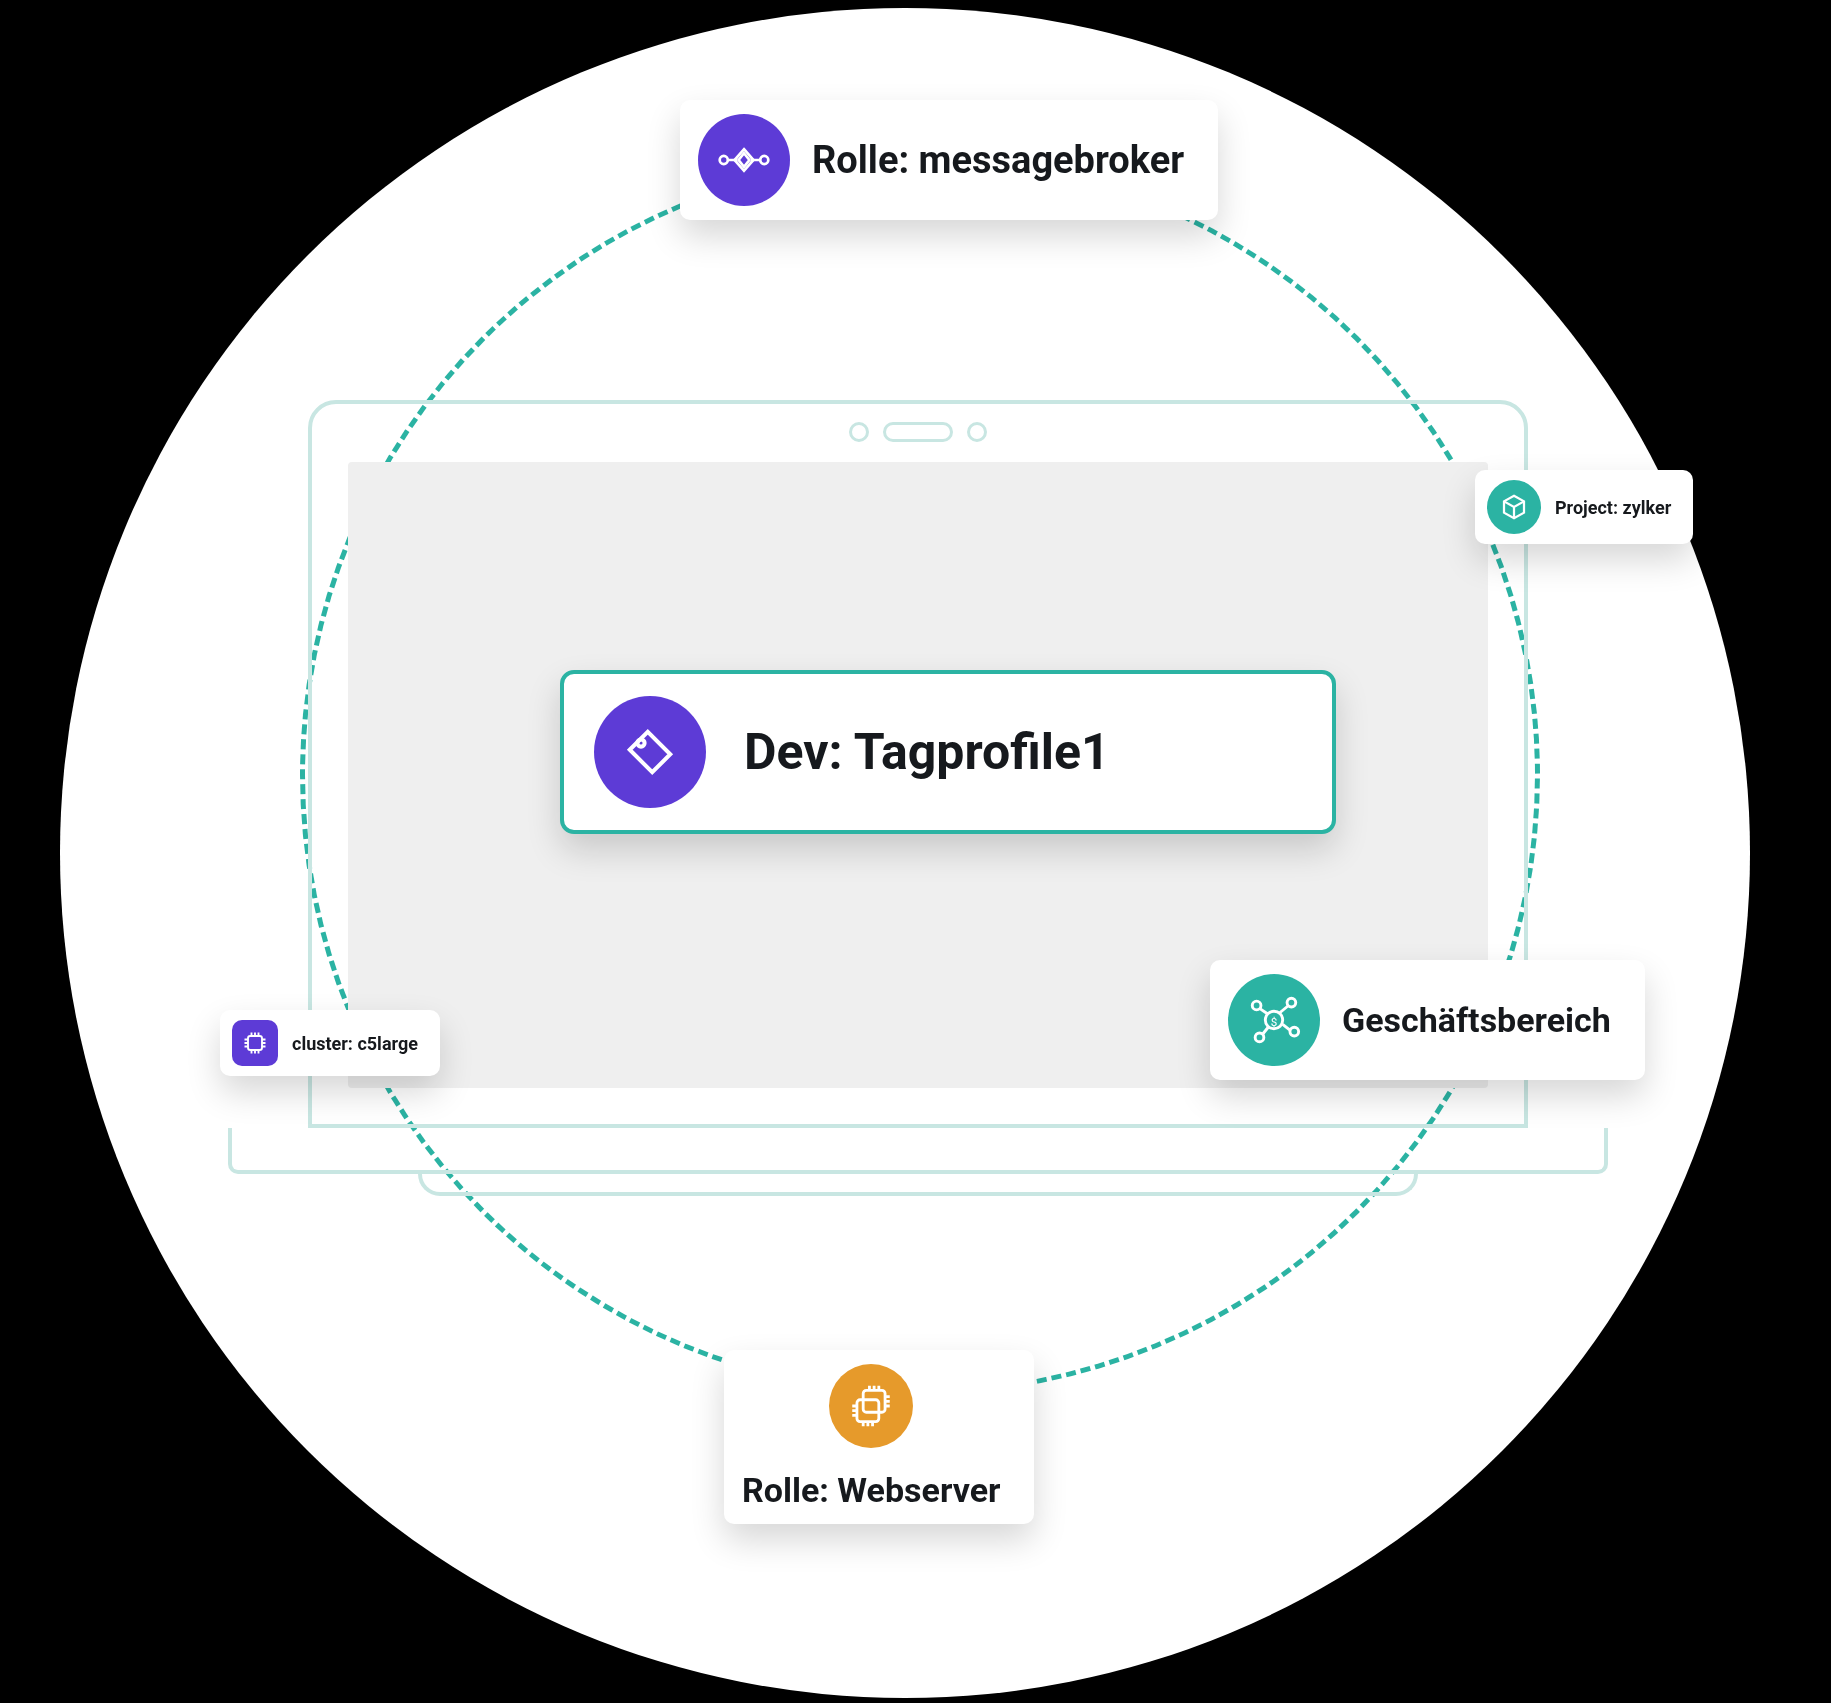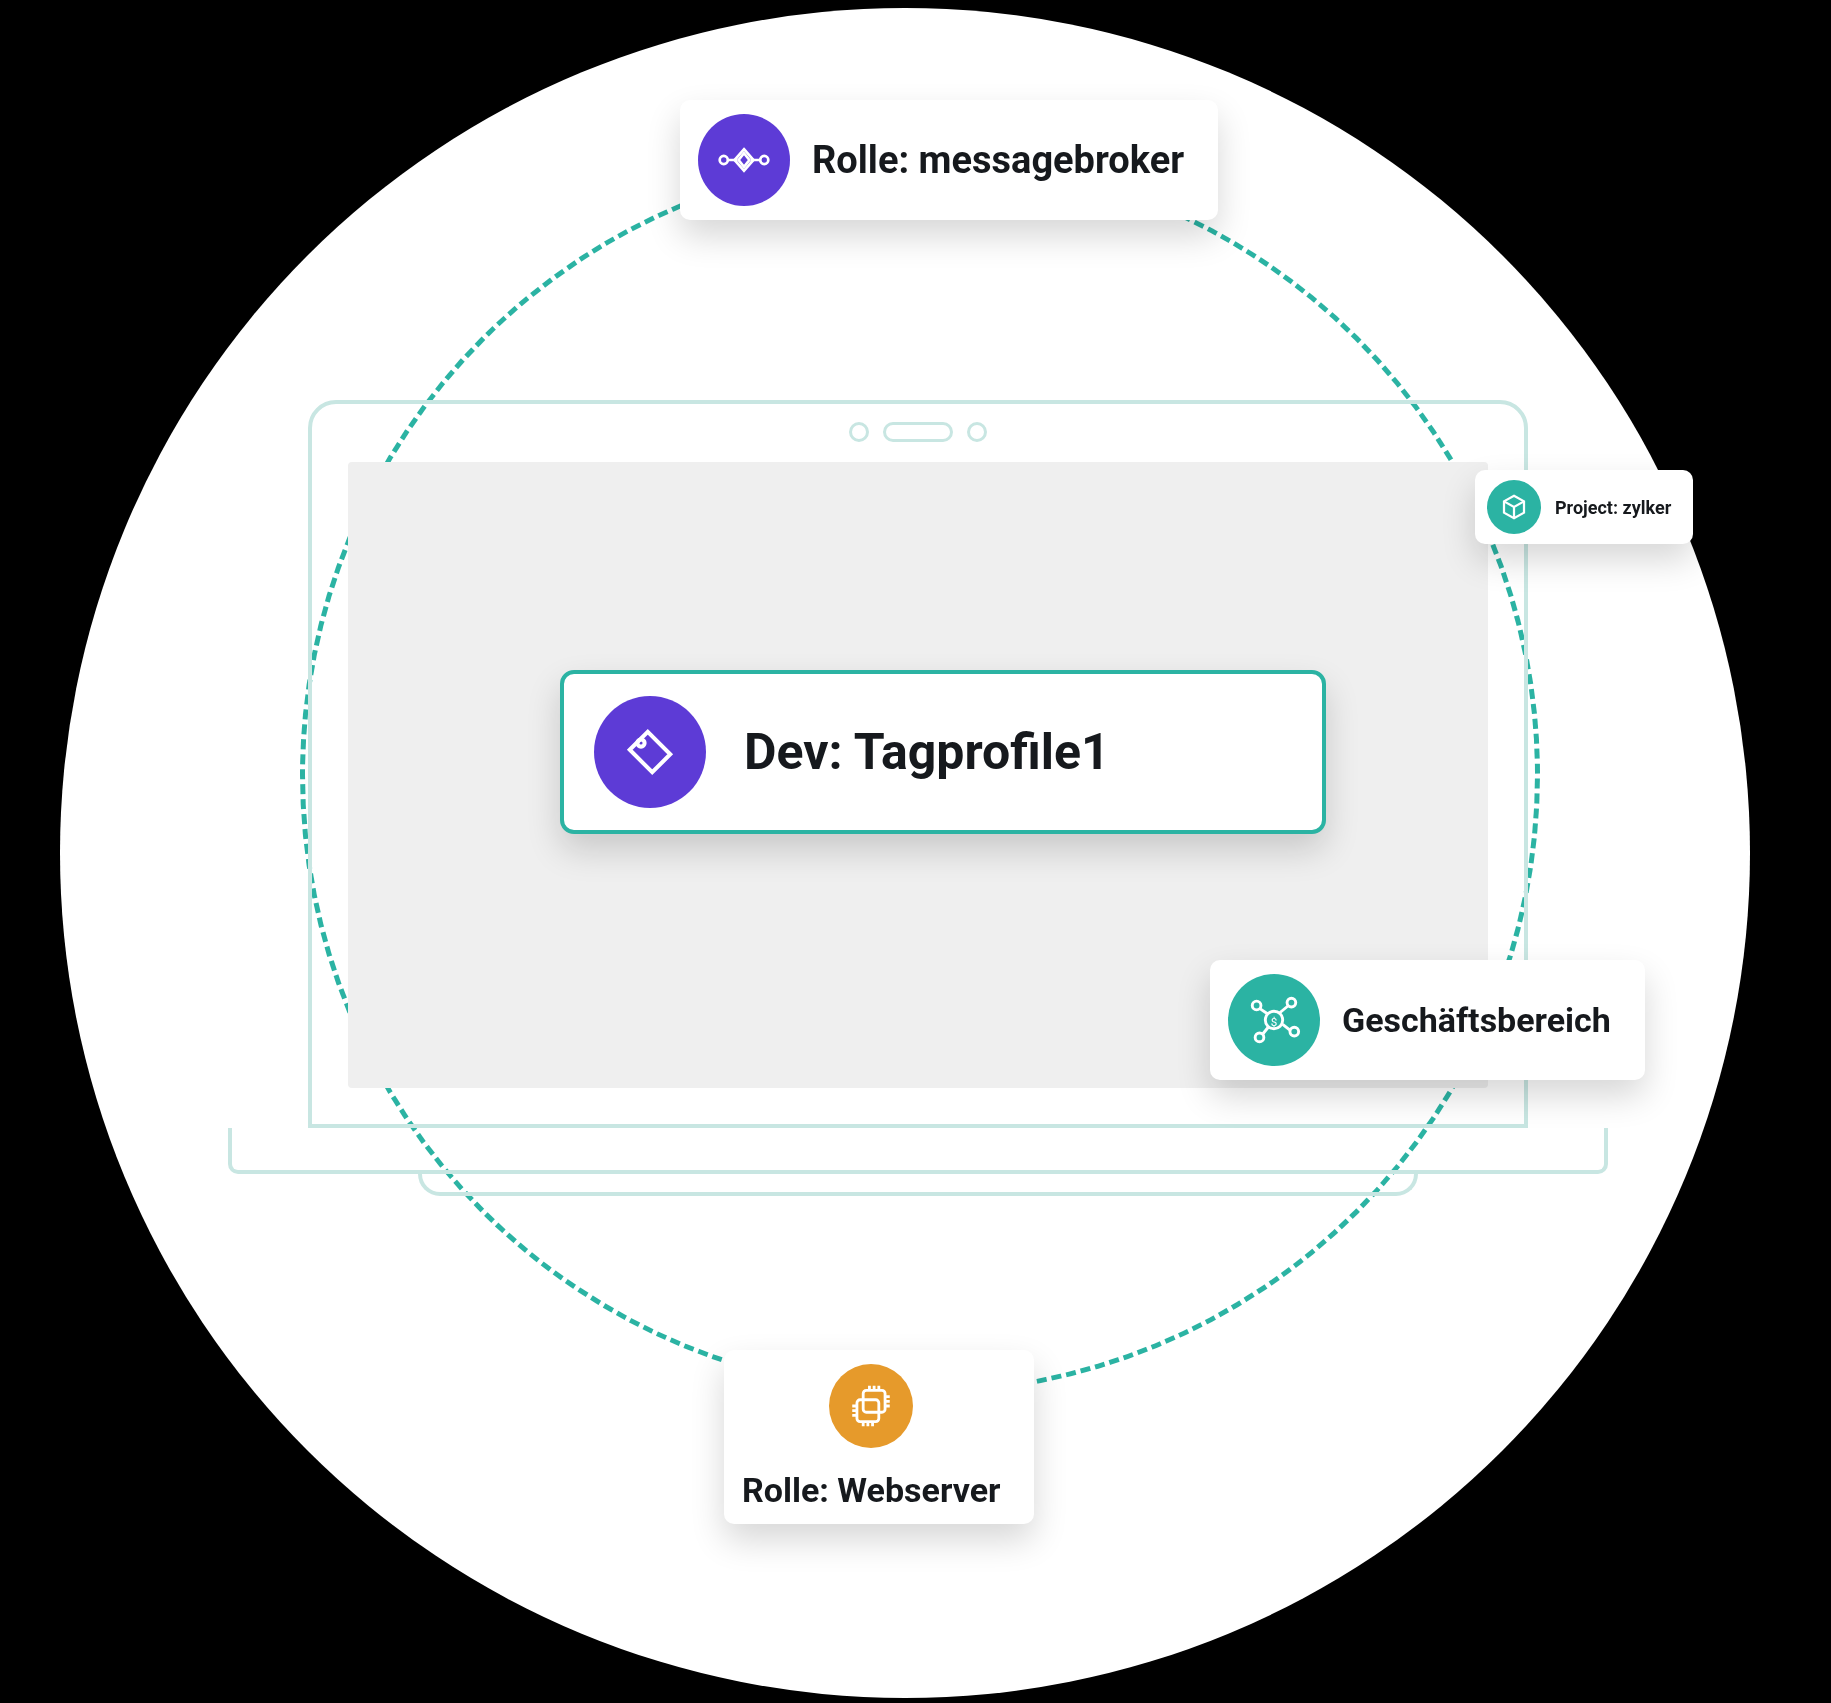--- a/index.html
+++ b/index.html
@@ -102,21 +102,21 @@
     border-radius: 10px;
     box-shadow: 0 16px 34px rgba(0,0,0,0.16);
     display: flex;
     align-items: center;
     padding: 14px 34px 14px 18px;
     gap: 22px;
   }
   .card.center {
     border: 4px solid #2bb3a3;
     border-radius: 14px;
-    padding: 22px 28px 22px 30px;
+    padding: 22px 38px 22px 30px;
     gap: 38px;
   }
 
   .icon-circle {
     flex: none;
     border-radius: 50%;
     display: flex;
     align-items: center;
     justify-content: center;
     color: #fff;
@@ -189,20 +189,29 @@
   <div class="card" style="left:1475px; top:470px; padding:10px 22px 10px 12px; gap:14px;">
     <span class="icon-circle icon-sm bg-teal">
       <svg width="30" height="30" viewBox="0 0 24 24" fill="none" stroke="#fff" stroke-width="1.8">
         <path d="M12 3 L20 7.5 V16.5 L12 21 L4 16.5 V7.5 Z"></path>
         <path d="M4 7.5 L12 12 L20 7.5 M12 12 V21"></path>
       </svg>
     </span>
     <span class="label label-sm">Project: zylker</span>
   </div>
 
+  <div class="card" style="left:220px; top:1010px; padding:10px 22px 10px 12px; gap:14px;">
+    <span class="icon-xs bg-purple" style="display:flex;align-items:center;justify-content:center;">
+      <svg width="28" height="28" viewBox="0 0 24 24" fill="none" stroke="#fff" stroke-width="1.6">
+        <rect x="6" y="6" width="12" height="12" rx="2"></rect>
+        <path d="M9 3v3M12 3v3M15 3v3 M9 18v3M12 18v3M15 18v3 M3 9h3M3 12h3M3 15h3 M18 9h3M18 12h3M18 15h3"></path>
+      </svg>
+    </span>
+    <span class="label label-xs">cluster: c5large</span>
+  </div>
 
   <div class="card" style="left:1210px; top:960px;">
     <span class="icon-circle icon-lg bg-teal">
       <svg width="58" height="58" viewBox="0 0 40 40" fill="none" stroke="#fff" stroke-width="2">
         <circle cx="20" cy="20" r="6"></circle>
         <text x="20" y="24" text-anchor="middle" font-size="8" fill="#fff" stroke="none">$</text>
         <circle cx="8" cy="10" r="3"></circle>
           <path d="M10 12 L16 16"></path>
         <circle cx="32" cy="8" r="3"></circle>
           <path d="M30 10 L24 15"></path>

